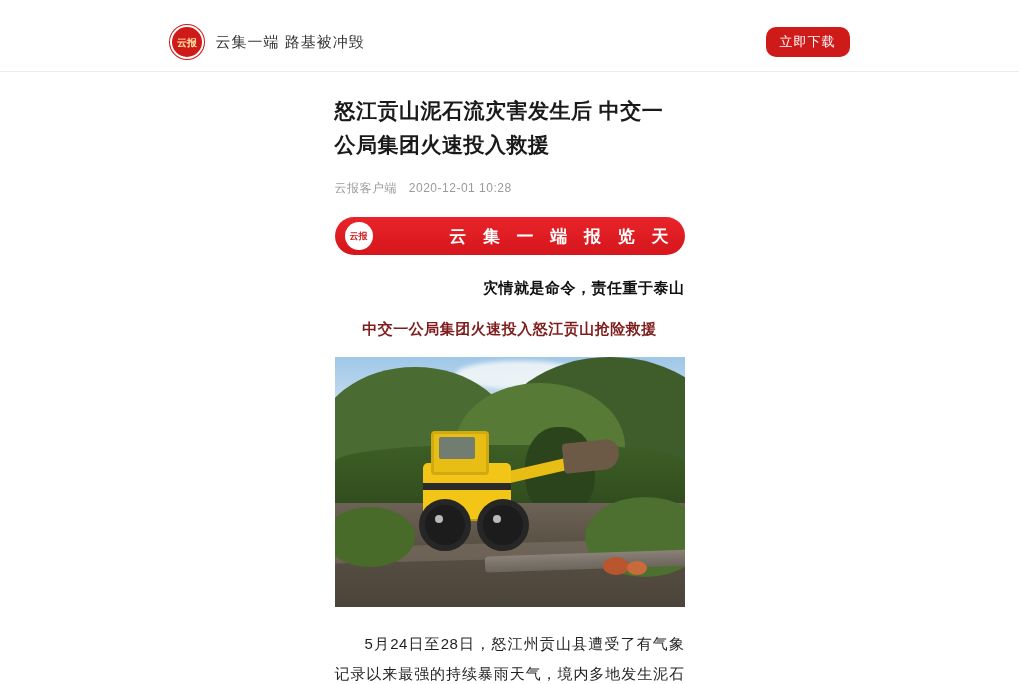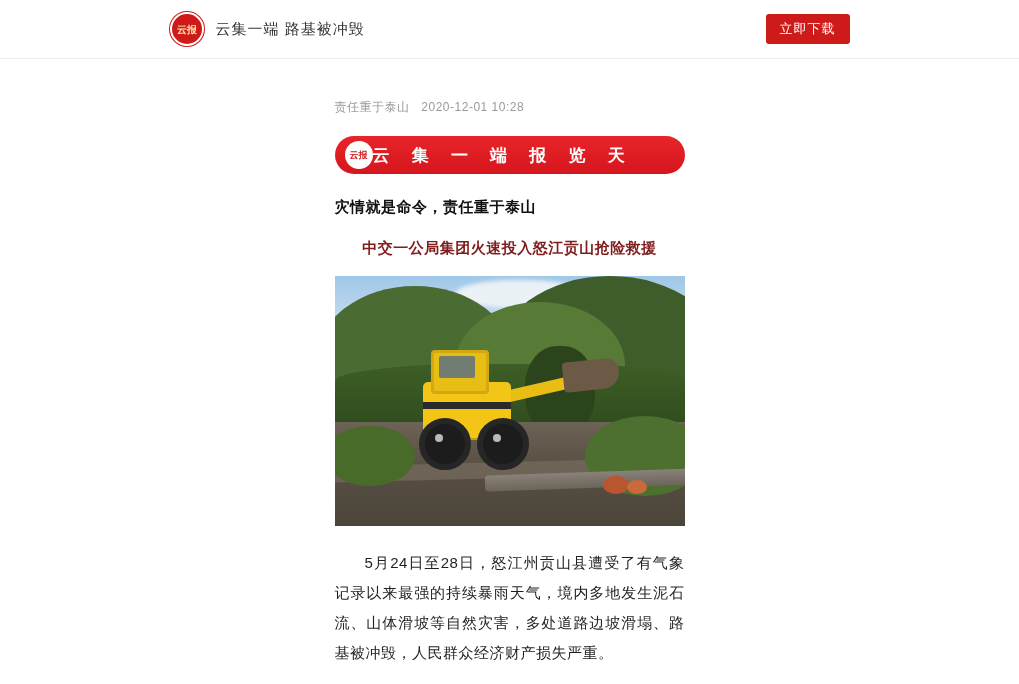--- a/index.html
+++ b/index.html
@@ -12,20 +12,21 @@
     height: 684px;
     overflow: hidden;
     font-family: "Liberation Sans", sans-serif;
     color: #222;
   }
   .page {
     position: relative;
     width: 1019px;
     height: 496px;
     background: #fff;
+    margin-top: 13px;
   }
 
   
   .topbar {
     position: relative;
     height: 58px;
     display: flex;
     align-items: center;
     justify-content: center;
     border-bottom: 1px solid #ececec;
@@ -63,21 +64,21 @@
   }
   .download-btn {
     position: absolute;
     right: 0;
     top: 50%;
     transform: translateY(-50%);
     background: #cf1a1a;
     color: #fff;
     font-size: 13px;
     padding: 6px 14px;
-    border-radius: 3px;
+    border-radius: 10px;
     border: none;
     cursor: pointer;
     letter-spacing: 1px;
     font-family: "Liberation Sans", sans-serif;
   }
 
   
   .article {
     width: 350px;
     margin: 0 auto;
@@ -121,32 +122,32 @@
     font-size: 9px;
     display: flex;
     align-items: center;
     justify-content: center;
     font-weight: bold;
     flex: none;
     font-family: "Liberation Serif", serif;
   }
   .banner-text {
     flex: 1;
-    text-align: left;
+    text-align: right;
     color: #fff;
     font-size: 17px;
     font-weight: bold;
     letter-spacing: 6px;
     padding-right: 10px;
-    font-family: Liberation Mono, monospace;
+    font-family: Liberation Sans, sans-serif;
   }
 
   .sub-1 {
     margin-top: 24px;
-    text-align: left;
+    text-align: right;
     font-size: 15px;
     font-weight: bold;
     color: #111;
     letter-spacing: 0.5px;
   }
   .sub-2 {
     margin-top: 22px;
     text-align: center;
     font-size: 15px;
     font-weight: bold;
@@ -281,23 +282,24 @@
       <div class="brand-logo">
         <span>云报</span>
       </div>
       <div class="brand-text">云集一端  路基被冲毁</div>
       <button class="download-btn">立即下载</button>
     </div>
   </div>
 
   <div class="article">
 
+    <h1 class="headline">怒江贡山泥石流灾害发生后  中交一公局集团火速投入救援</h1>
 
     <div class="meta">
-      <span class="src">责任重于泰山</span>
+      <span class="src">云报客户端</span>
       <span>2020-12-01 10:28</span>
     </div>
 
     <div class="banner">
       <div class="banner-logo">云报</div>
       <div class="banner-text">云 集 一 端    报 览 天</div>
     </div>
 
     <div class="sub-1">灾情就是命令，责任重于泰山</div>
     <div class="sub-2">中交一公局集团火速投入怒江贡山抢险救援</div>

